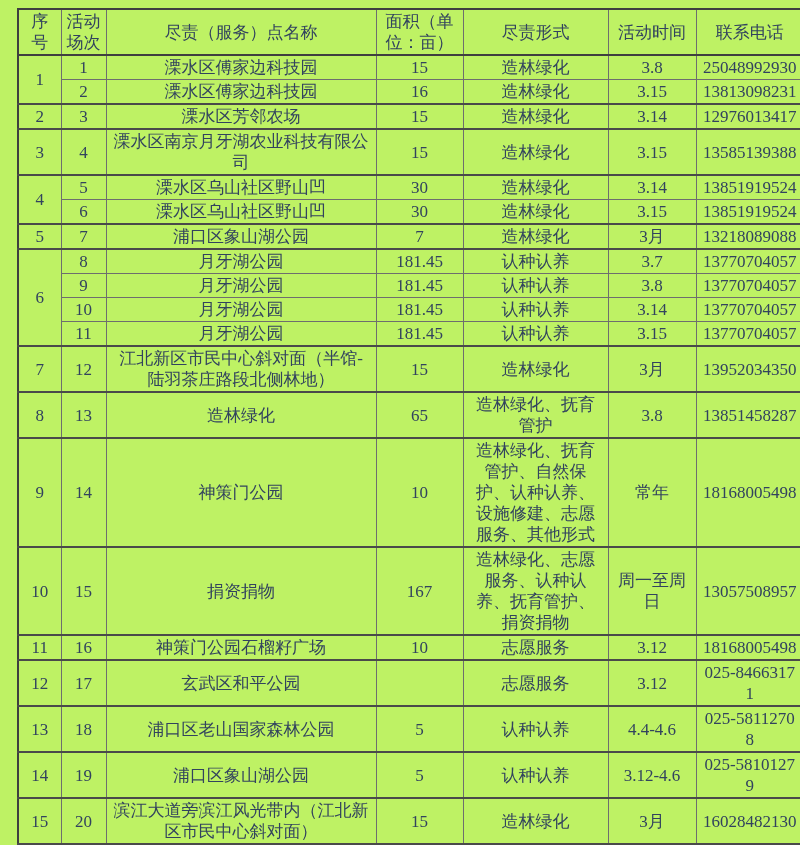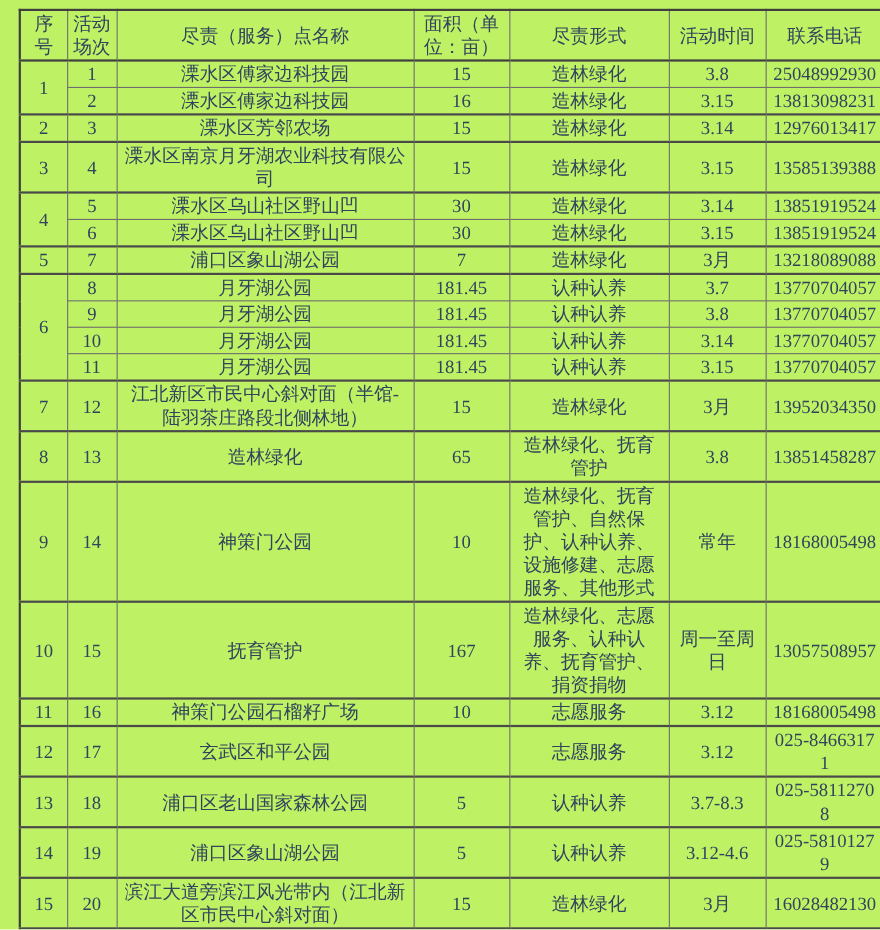--- a/index.html
+++ b/index.html
@@ -198,21 +198,21 @@
           <td>14</td>
           <td>神策门公园</td>
           <td>10</td>
           <td>造林绿化、抚育管护、自然保护、认种认养、设施修建、志愿服务、其他形式</td>
           <td>常年</td>
           <td>18168005498</td>
         </tr>
         <tr class="group-start">
           <td rowspan="1">10</td>
           <td>15</td>
-          <td>抚育管护</td>
+          <td>捐资捐物</td>
           <td>167</td>
           <td>造林绿化、志愿服务、认种认养、抚育管护、捐资捐物</td>
           <td>周一至周日</td>
           <td>13057508957</td>
         </tr>
         <tr class="group-start">
           <td rowspan="1">11</td>
           <td>16</td>
           <td>神策门公园石榴籽广场</td>
           <td>10</td>
@@ -228,21 +228,21 @@
           <td>志愿服务</td>
           <td>3.12</td>
           <td>025-84663171</td>
         </tr>
         <tr class="group-start">
           <td rowspan="1">13</td>
           <td>18</td>
           <td>浦口区老山国家森林公园</td>
           <td>5</td>
           <td>认种认养</td>
-          <td>3.7-8.3</td>
+          <td>4.4-4.6</td>
           <td>025-58112708</td>
         </tr>
         <tr class="group-start">
           <td rowspan="1">14</td>
           <td>19</td>
           <td>浦口区象山湖公园</td>
           <td>5</td>
           <td>认种认养</td>
           <td>3.12-4.6</td>
           <td>025-58101279</td>

